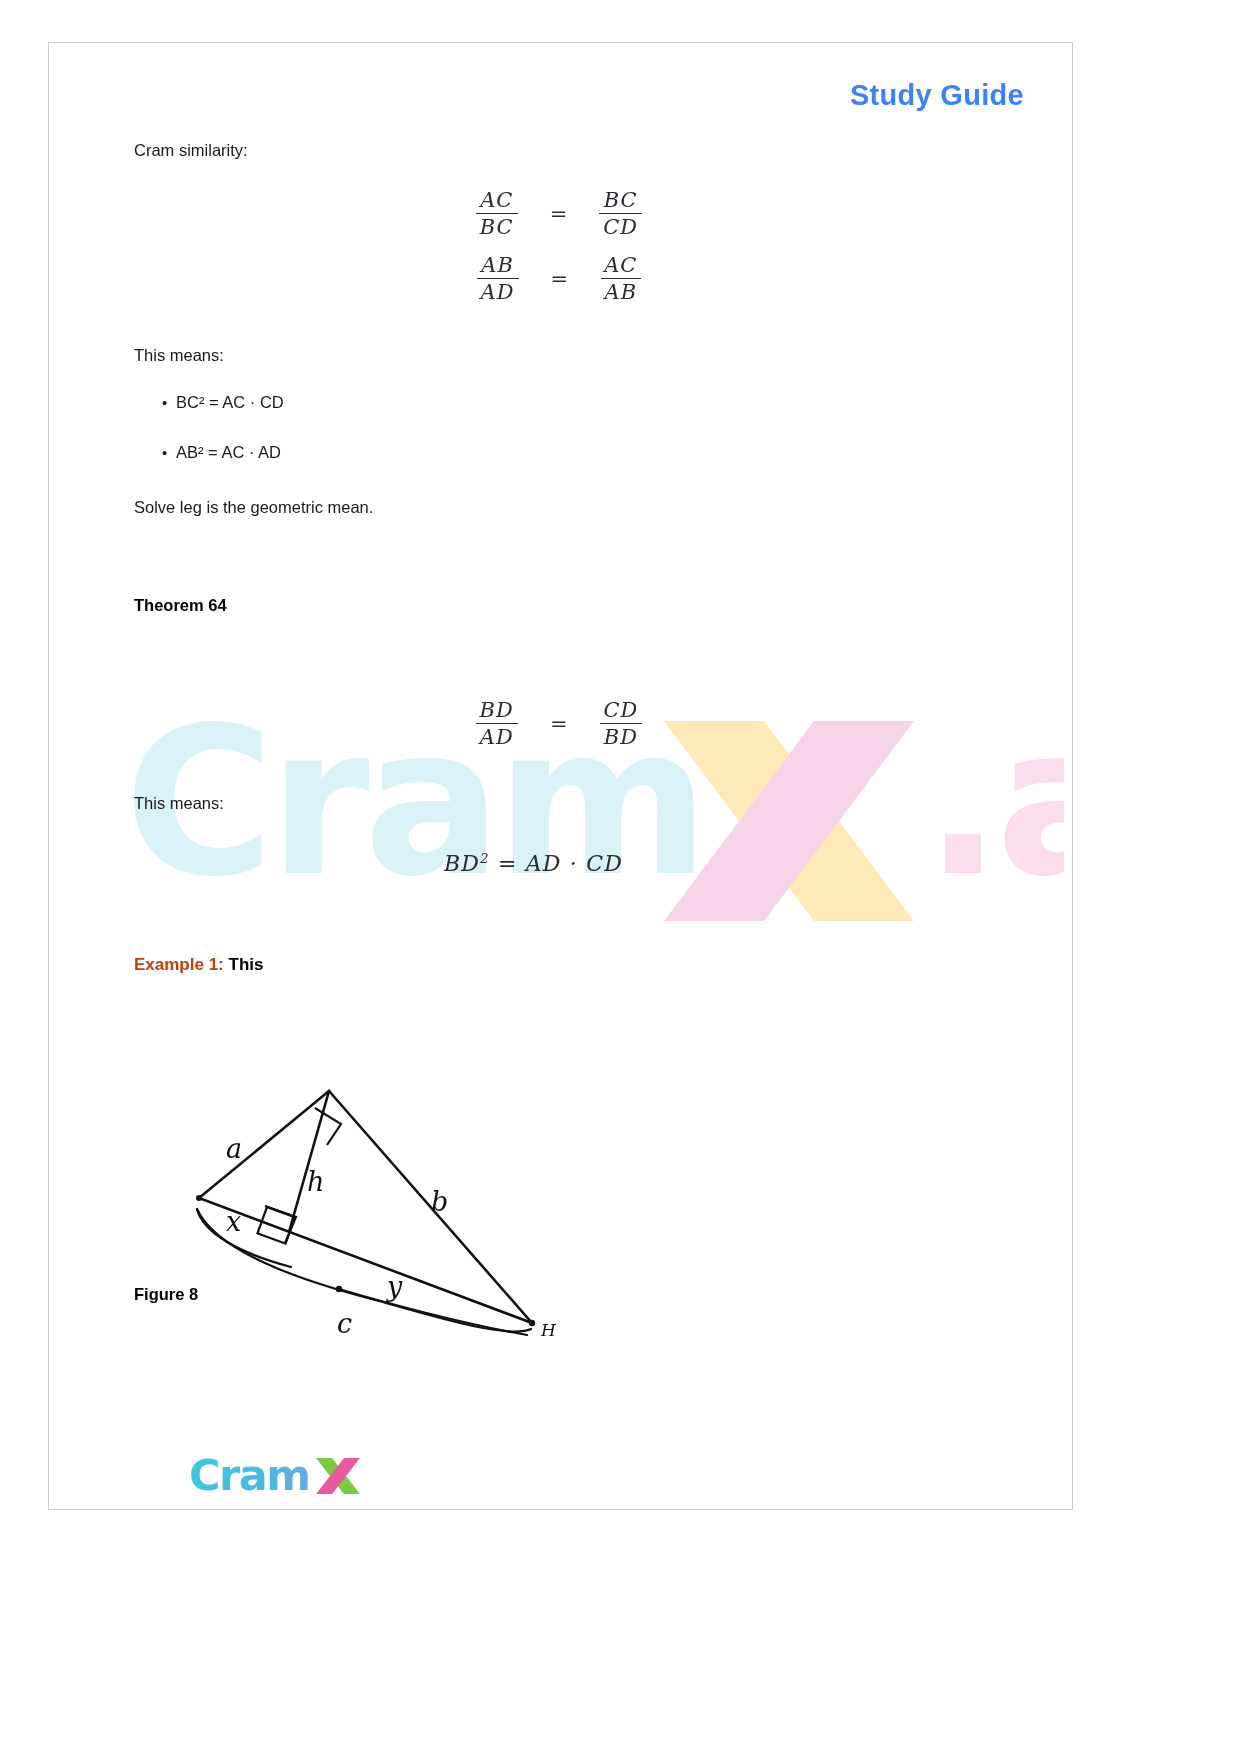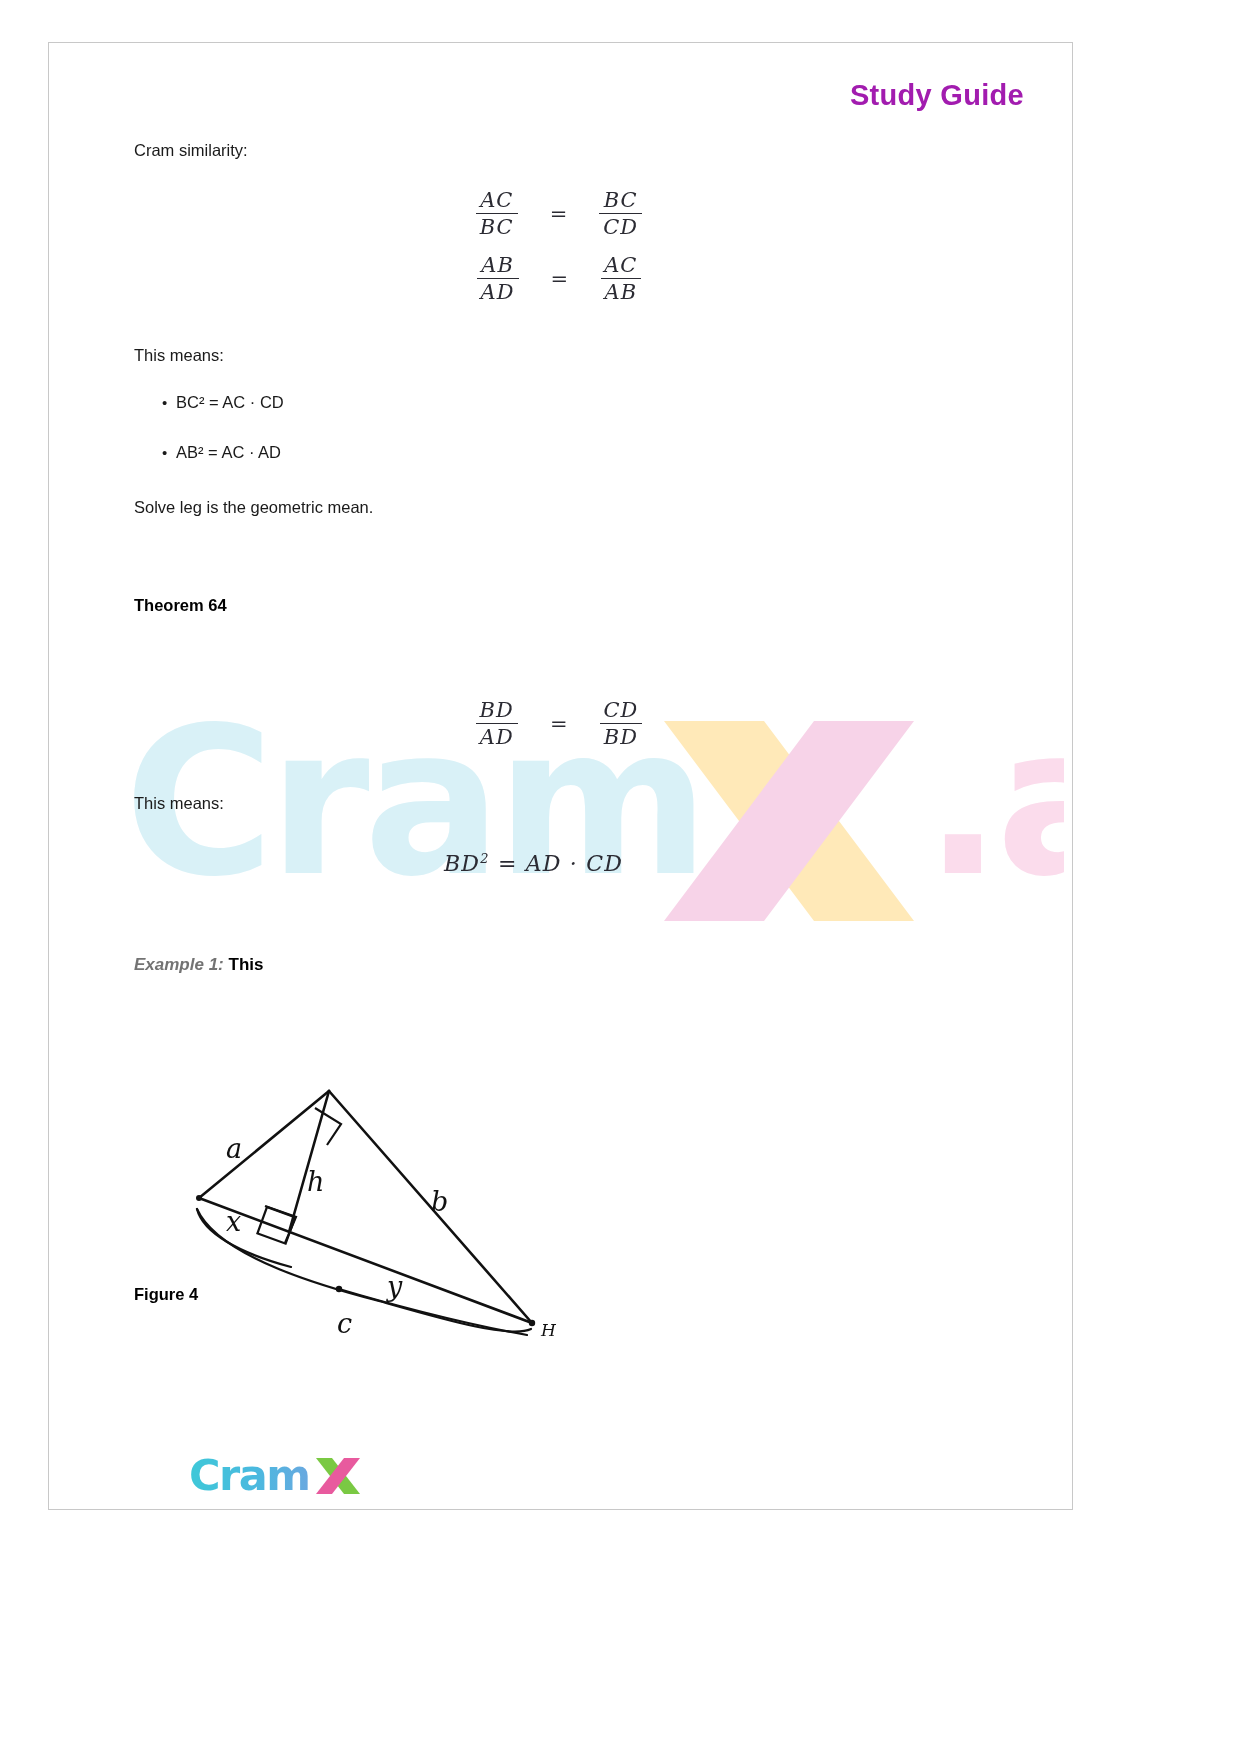--- a/index.html
+++ b/index.html
@@ -49,21 +49,21 @@
     position:relative;
     z-index:2;
     width:100%; height:100%;
   }
 
   .doc-title {
     position:absolute;
     right:48px; top:36px;
     font-size:29px;
     font-weight:700;
-    color:#a21caf;
+    color:#3b82f6;
     letter-spacing:0.3px;
   }
 
   .para {
     position:absolute;
     font-size:16.5px;
     color:#1a1a1a;
     line-height:1.5;
   }
   .para b { font-weight:700; color:#000; }
@@ -87,21 +87,21 @@
     font-size:16.5px;
     font-weight:700;
     color:#000;
   }
 
   .example-head {
     position:absolute;
     font-size:17px;
     font-weight:700;
   }
-  .example-head .ex-green { color:#737373;font-style:italic; }
+  .example-head .ex-green { color:#c2410c; }
   .example-head .ex-black { color:#000; }
 
   .figure-cap {
     position:absolute;
     font-size:16.5px;
     font-weight:700;
     color:#000;
   }
 
   
@@ -290,21 +290,21 @@
           <text class="fig-label" x="47" y="75">a</text>
           <text class="fig-label" x="252" y="128">b</text>
           <text class="fig-label" x="128" y="108">h</text>
           <text class="fig-label" x="47" y="148">x</text>
           <text class="fig-label" x="208" y="213">y</text>
           <text class="fig-label" x="158" y="250">c</text>
           <text class="fig-label-sm" x="362" y="253">H</text>
         </svg>
       </div>
 
-      <div class="figure-cap" style="left:85px; top:1242px;">Figure 4</div>
+      <div class="figure-cap" style="left:85px; top:1242px;">Figure 8</div>
 
 
       <div class="logo">
         <span class="logo-text">Cram</span>
         <svg width="52" height="46" viewBox="0 0 52 46" style="margin-left:2px;">
           <polygon points="4,6 20,6 48,42 32,42" fill="#7ac943"></polygon>
           <polygon points="48,6 32,6 4,42 20,42" fill="#e85a9e"></polygon>
         </svg>
       </div>
 

